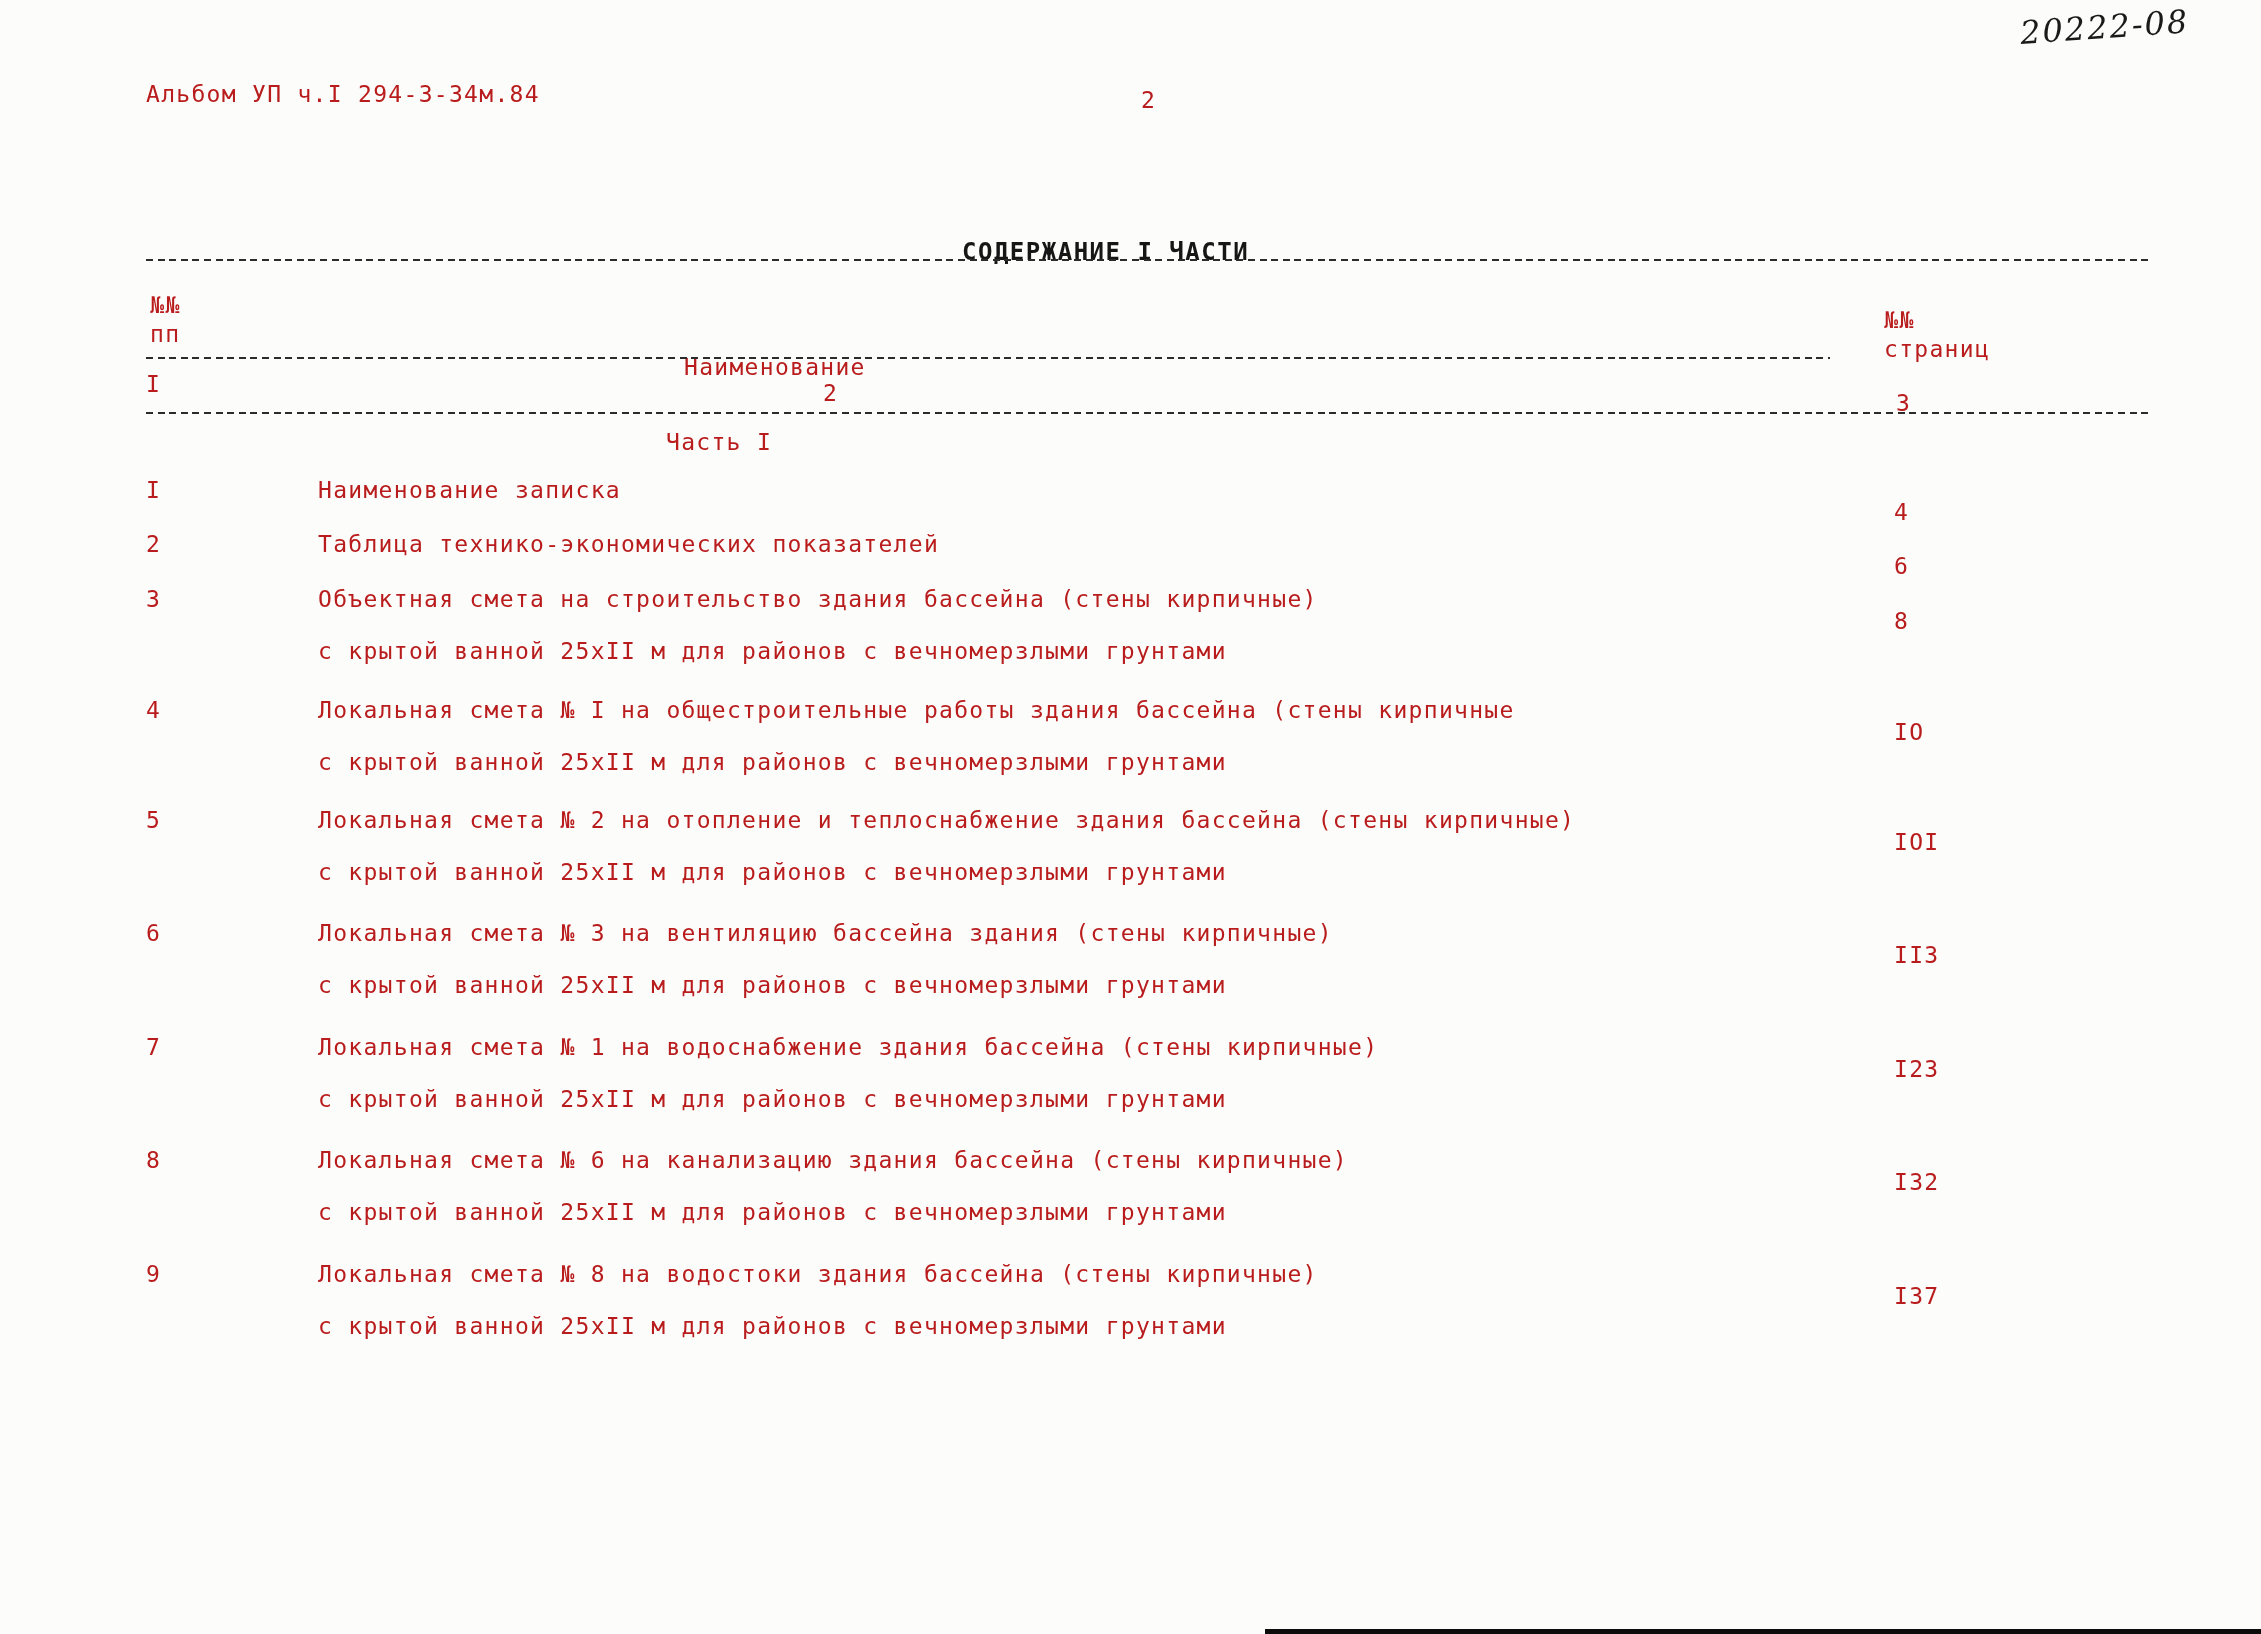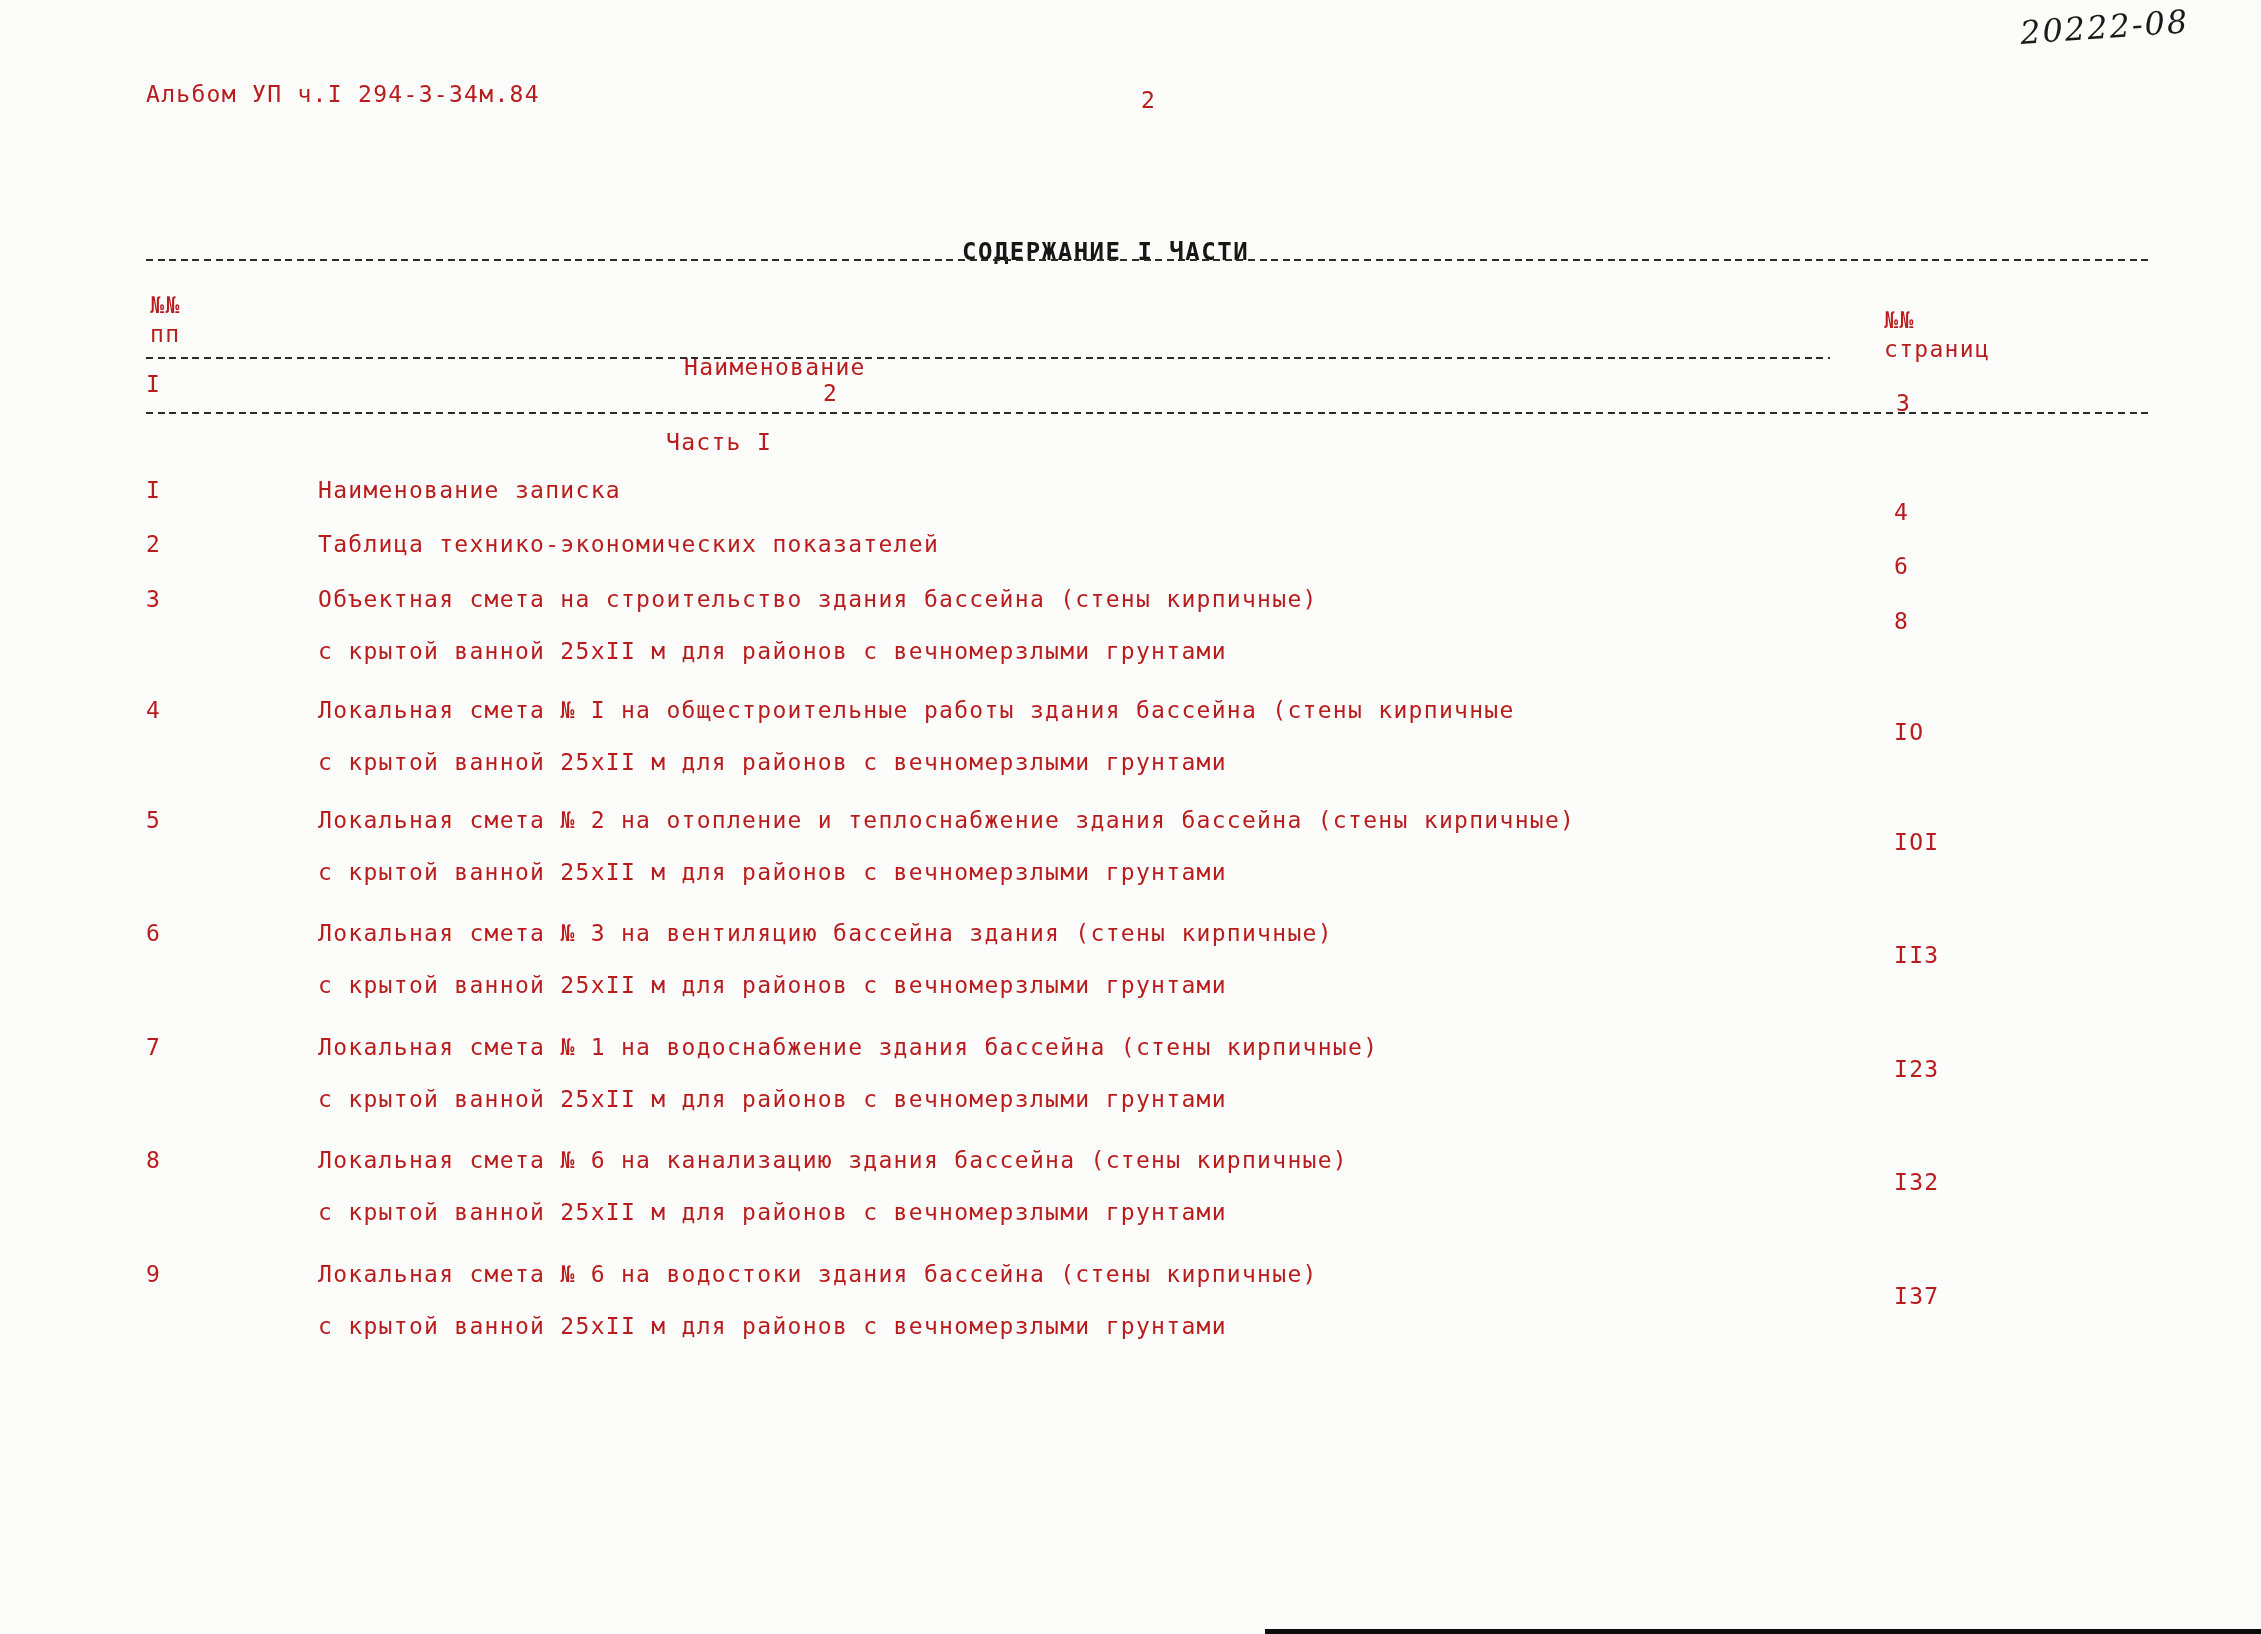--- a/index.html
+++ b/index.html
@@ -133,21 +133,21 @@
 
   <div class="row" style="top:1147px">
     <span class="abs typed rownum">8</span>
     <span class="abs typed rowline1">Локальная смета № 6 на канализацию здания бассейна (стены кирпичные)</span>
     <span class="abs typed rowline2">с крытой ванной 25хII м для районов с вечномерзлыми грунтами</span>
     <span class="abs typed rowpage">I32</span>
   </div>
 
   <div class="row" style="top:1261px">
     <span class="abs typed rownum">9</span>
-    <span class="abs typed rowline1">Локальная смета № 6 на водостоки здания бассейна (стены кирпичные)</span>
+    <span class="abs typed rowline1">Локальная смета № 8 на водостоки здания бассейна (стены кирпичные)</span>
     <span class="abs typed rowline2">с крытой ванной 25хII м для районов с вечномерзлыми грунтами</span>
     <span class="abs typed rowpage">I37</span>
   </div>
 
   <div class="scan-artifact" style="left:1265px; top:1629px; width:996px; height:5.6px;"></div>
 
 </div>
 
 
 </body></html>

